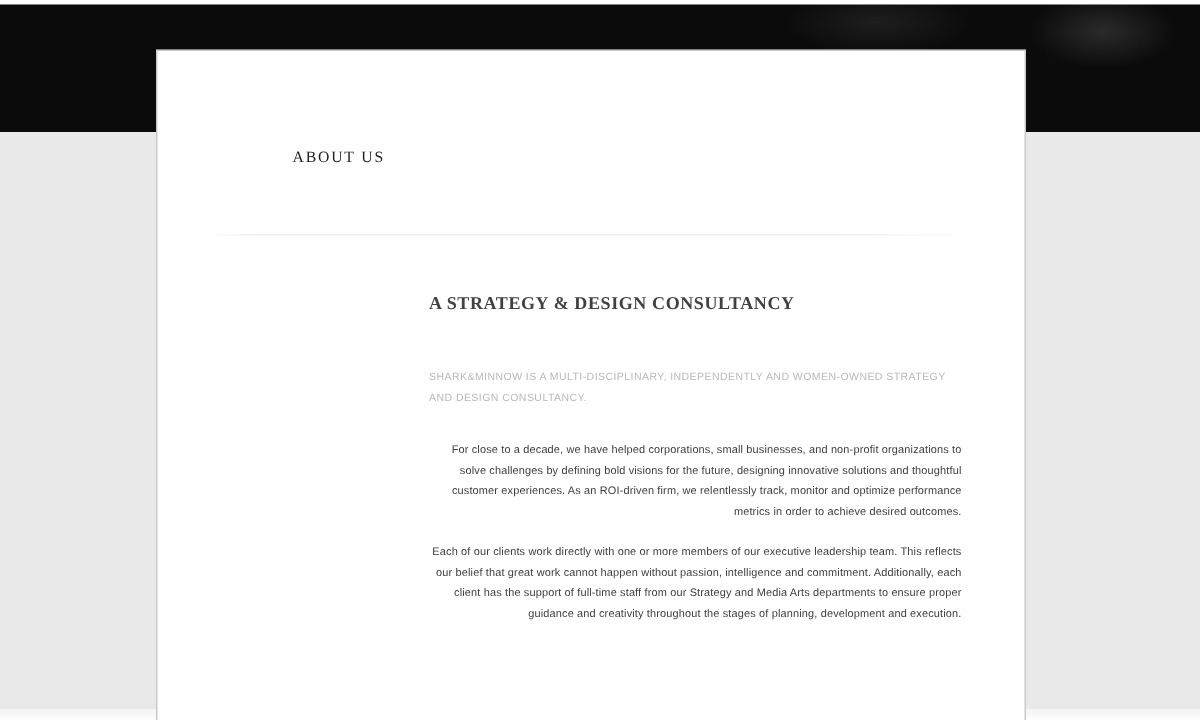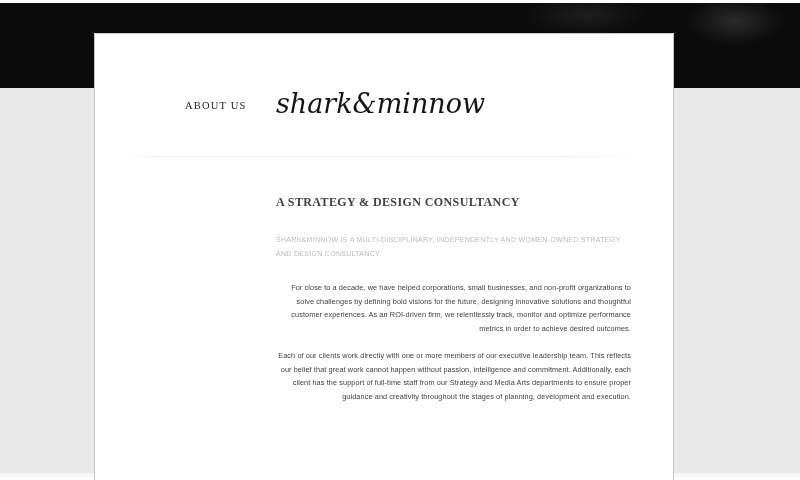--- a/index.html
+++ b/index.html
@@ -27,21 +27,21 @@
   }
   .page-bg{
     position:absolute;top:88px;left:0;width:800px;height:385px;
     background:var(--page-bg);z-index:0;
   }
   .page-bottom{
     position:absolute;top:473px;left:0;width:800px;height:7px;
     background:linear-gradient(#f4f4f4,#fdfdfd);z-index:0;
   }
   .card{
-    position:absolute;left:94px;top:33px;width:580px;bottom:0;
+    position:absolute;left:104px;top:33px;width:580px;bottom:0;
     background:var(--card-bg);
     border:1px solid rgba(120,120,120,0.40);
     border-bottom:none;
     z-index:2;
   }
   .nav-label{
     position:absolute;left:90px;top:66px;
     font-family:"Liberation Serif","DejaVu Serif",serif;
     font-size:10.5px;letter-spacing:1.2px;color:var(--nav-color);
     text-decoration:none;white-space:nowrap;
@@ -53,42 +53,41 @@
     color:var(--logo-color);text-decoration:none;white-space:nowrap;
   }
   .divider{
     position:absolute;top:122px;left:35px;width:508px;height:1px;
     background:linear-gradient(to right, rgba(237,237,237,0) 0%, var(--divider) 6%, var(--divider) 82%, rgba(237,237,237,0) 100%);
   }
   .content{position:absolute;left:181px;top:161px;width:355px;}
   .article-heading{
     font-family:"Liberation Serif","DejaVu Serif",serif;
     font-weight:bold;font-size:12px;line-height:14px;letter-spacing:0.4px;
-    color:var(--heading-color);margin:0 0 24px;
+    color:var(--heading-color);margin:0 0 36px;
   }
   .article-intro{
     font-size:7px;line-height:14px;letter-spacing:0.3px;
     color:var(--subheading-color);margin:0 0 20px;
   }
   .article-body{
     font-size:7.3px;line-height:13.5px;letter-spacing:0.1px;
     color:var(--body-color);margin:0 0 14px;text-align:right;
   }
 </style>
 </head>
 <body>
 
 <div class="header-photo"></div>
 <div class="page-bg"></div>
 <div class="page-bottom"></div>
 
 <div class="card">
   <a class="nav-label" href="#">ABOUT US</a>
 
-  <a class="logo" href="#">shark&amp;minnow</a>
 
   <div class="divider"></div>
 
   <div class="content">
     <h1 class="article-heading">A STRATEGY &amp; DESIGN CONSULTANCY</h1>
 
     <p class="article-intro">SHARK&amp;MINNOW IS A MULTI-DISCIPLINARY, INDEPENDENTLY AND WOMEN-OWNED STRATEGY AND DESIGN CONSULTANCY.</p>
 
     <p class="article-body">For close to a decade, we have helped corporations, small businesses, and non-profit organizations to solve challenges by defining bold visions for the future, designing innovative solutions and thoughtful customer experiences. As an ROI-driven firm, we relentlessly track, monitor and optimize performance metrics in order to achieve desired outcomes.</p>
 

